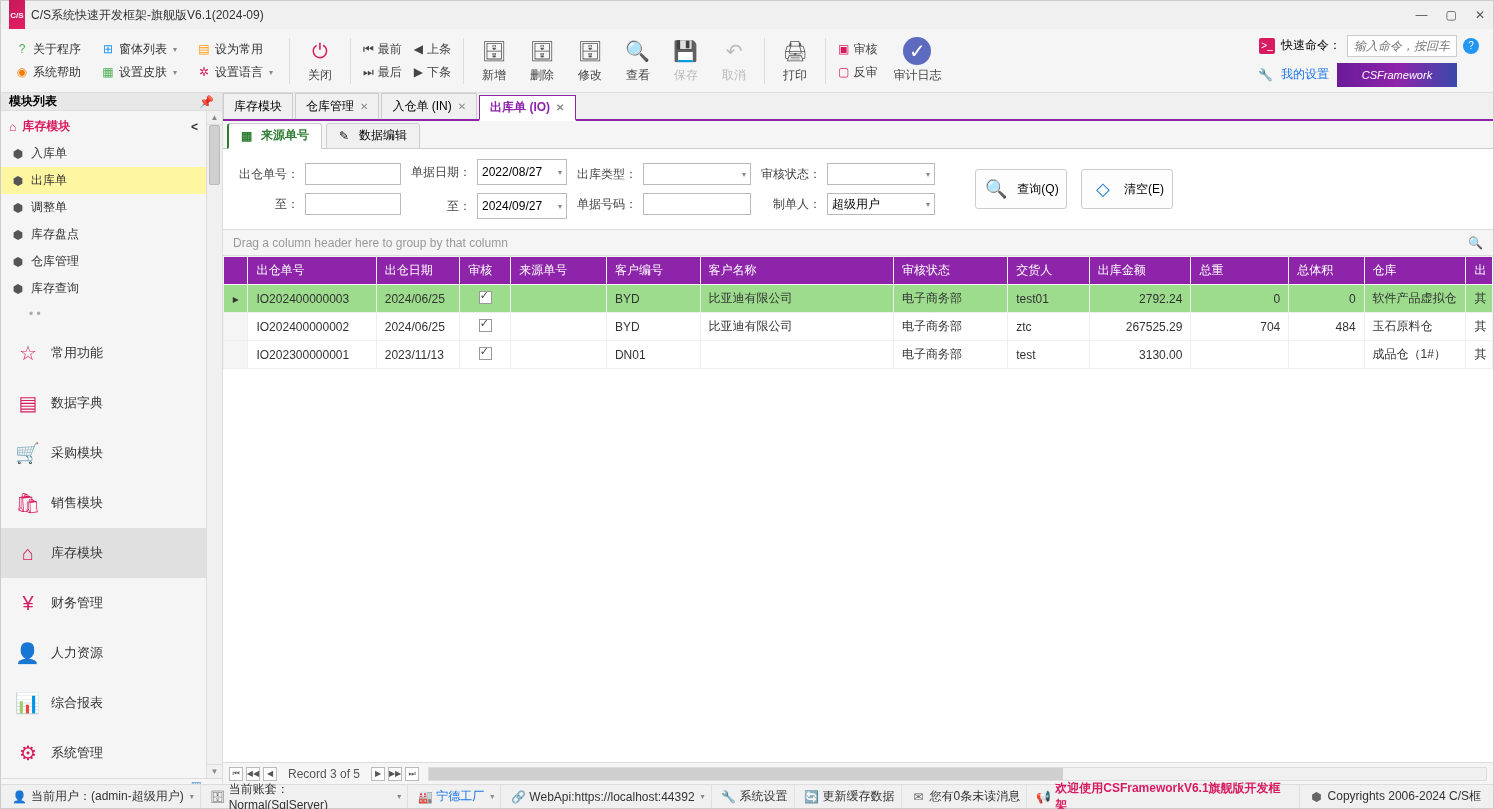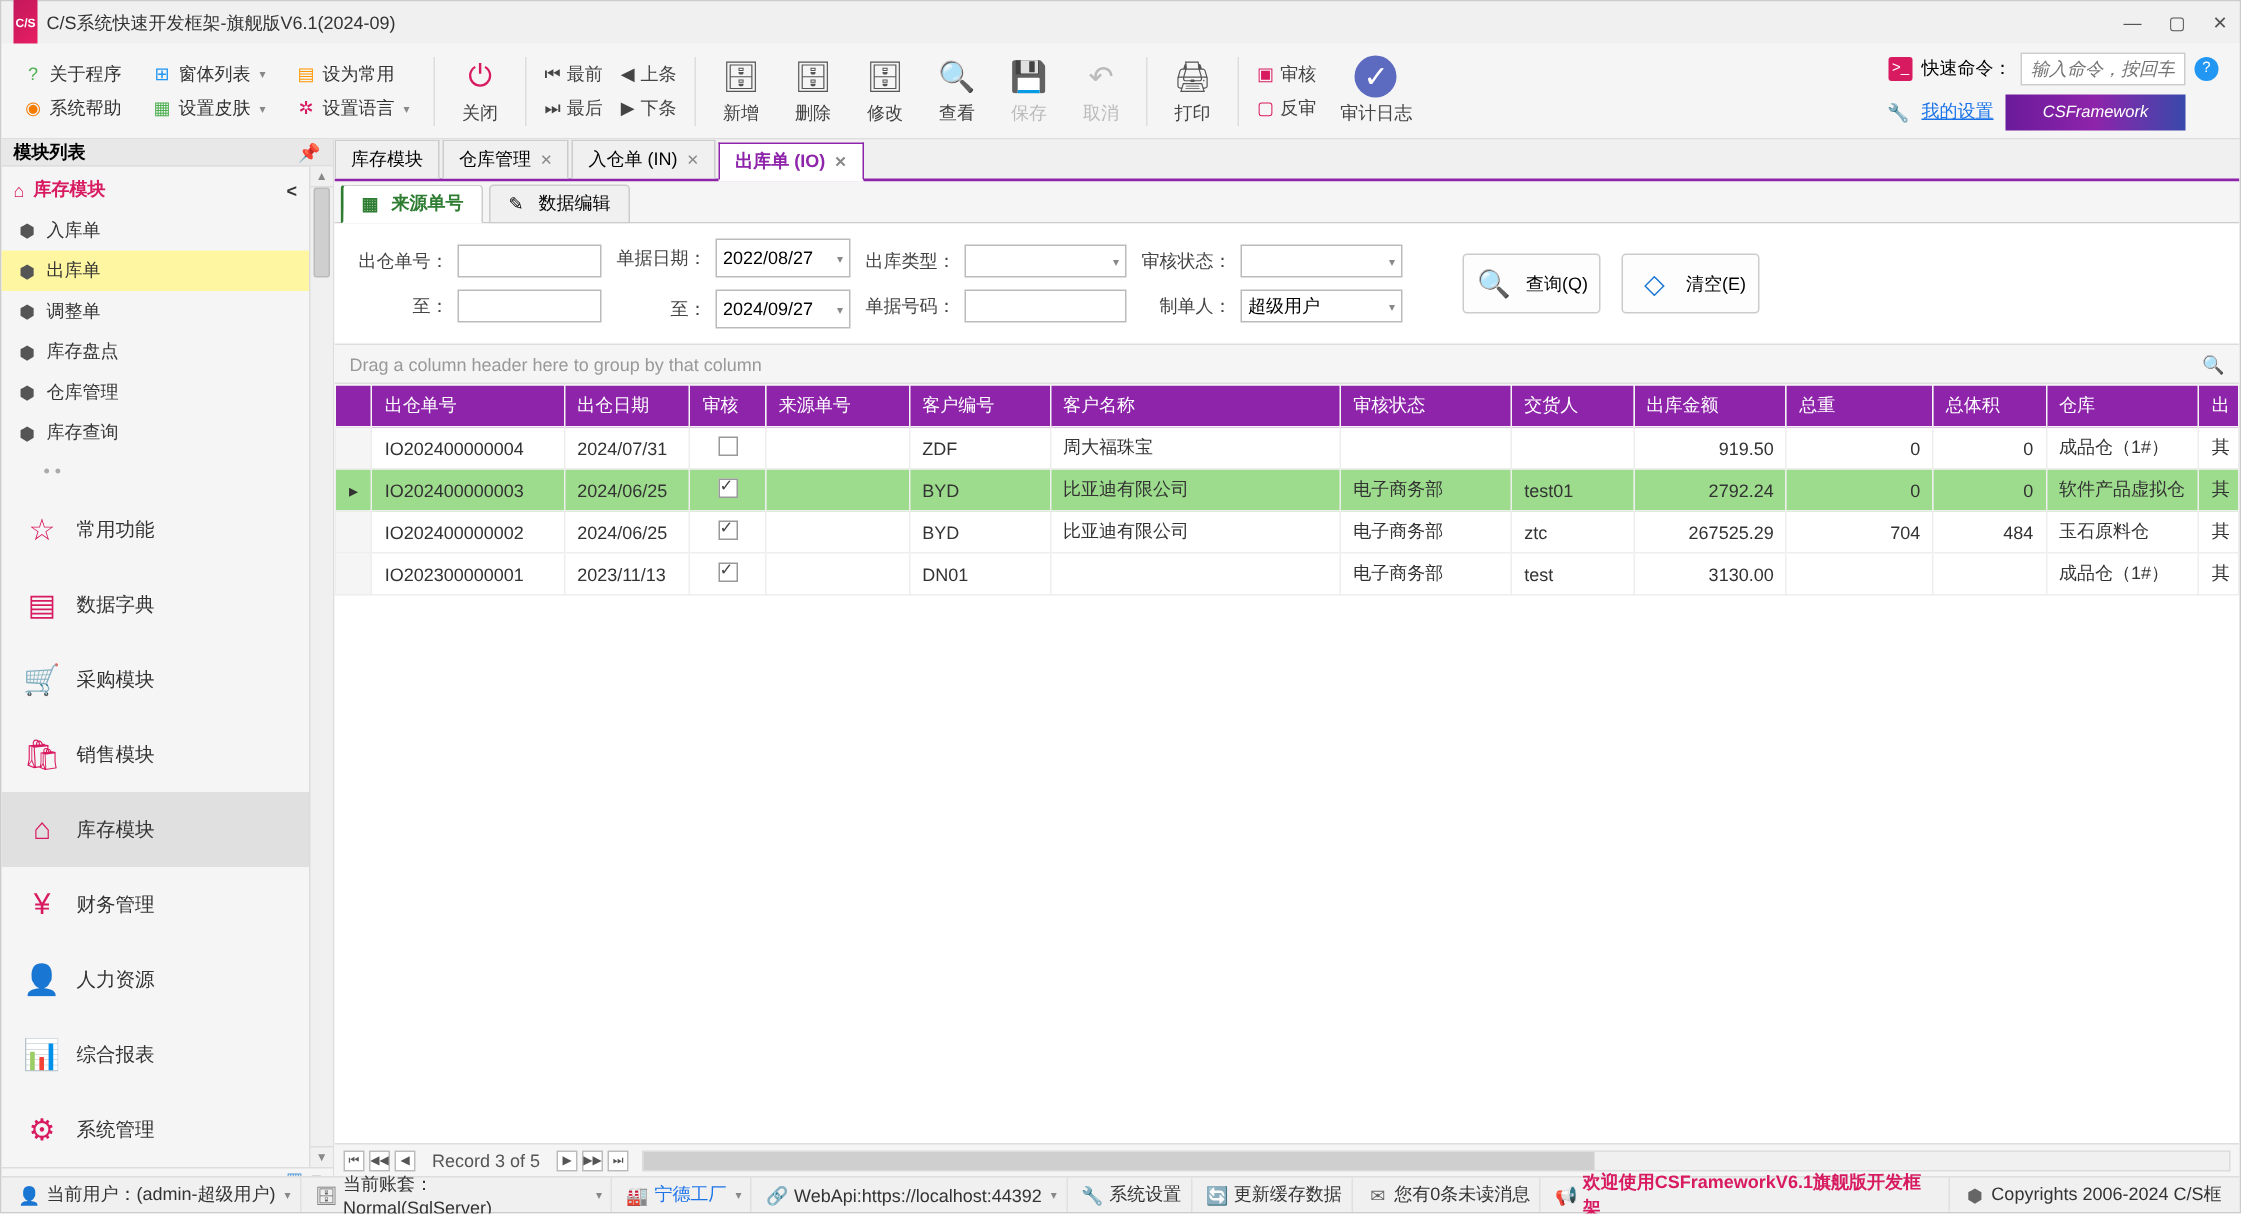--- a/index.html
+++ b/index.html
@@ -24,21 +24,21 @@
 .toolbar-big-btn .lbl { font-size: 12px; margin-top: 2px; }
 .toolbar-big-btn.disabled { color: #bbb; }
 .nav-col { display: flex; flex-direction: column; gap: 2px; }
 .nav-btn { display: flex; align-items: center; gap: 4px; padding: 2px 6px; cursor: pointer; color: #444; }
 .toolbar-right { margin-left: auto; display: flex; flex-direction: column; gap: 6px; padding-right: 10px; }
 .cmd-row { display: flex; align-items: center; gap: 6px; }
 .cmd-input { height: 22px; width: 110px; border: 1px solid #ccc; padding: 0 6px; font-style: italic; color: #999; }
 .help-circle { width: 16px; height: 16px; border-radius: 50%; background: #2196f3; color: #fff; display: flex; align-items: center; justify-content: center; font-size: 10px; }
 .cmd-icon { width: 16px; height: 16px; background: #d81b60; color: #fff; display: flex; align-items: center; justify-content: center; border-radius: 2px; font-size: 10px; }
 .settings-row { display: flex; align-items: center; gap: 8px; }
-.my-settings { color: #1a73e8; text-decoration: underline; cursor: pointer; }
+.my-settings { color: #1a73e8; cursor: pointer; }
 .brand-box { width: 120px; height: 24px; background: linear-gradient(90deg,#6a1b9a,#8e24aa,#3949ab); display: flex; align-items: center; justify-content: center; color: #fff; font-style: italic; font-size: 11px; }
 
 
 .content { flex: 1; display: flex; overflow: hidden; }
 
 
 .sidebar { width: 222px; background: #f5f5f5; border-right: 1px solid #ddd; display: flex; flex-direction: column; }
 .sidebar-header { height: 28px; background: #e8e8e8; display: flex; align-items: center; justify-content: space-between; padding: 0 8px; border-bottom: 1px solid #ddd; font-weight: bold; }
 .sidebar-header .pin { color: #888; cursor: pointer; }
 .sidebar-scroll { flex: 1; display: flex; position: relative; }
@@ -495,36 +495,20 @@
               <th>审核状态</th>
               <th>交货人</th>
               <th>出库金额</th>
               <th>总重</th>
               <th>总体积</th>
               <th>仓库</th>
               <th>出</th>
             </tr>
               </thead>
             <tbody id="grid-body">
-                <tr>
-    <td class="row-indicator"></td>
-    <td>IO202400000004</td>
-    <td>2024/07/31</td>
-    <td class="chk"><span class="chkbox "></span></td>
-    <td></td>
-    <td>ZDF</td>
-    <td>周大福珠宝</td>
-    <td></td>
-    <td></td>
-    <td class="num">919.50</td>
-    <td class="num">0</td>
-    <td class="num">0</td>
-    <td>成品仓（1#）</td>
-    <td>其</td>
-                </tr>
                 <tr class="focused">
     <td class="row-indicator">▸</td>
     <td>IO202400000003</td>
     <td>2024/06/25</td>
     <td class="chk"><span class="chkbox checked"></span></td>
     <td></td>
     <td>BYD</td>
     <td>比亚迪有限公司</td>
     <td>电子商务部</td>
     <td>test01</td>

